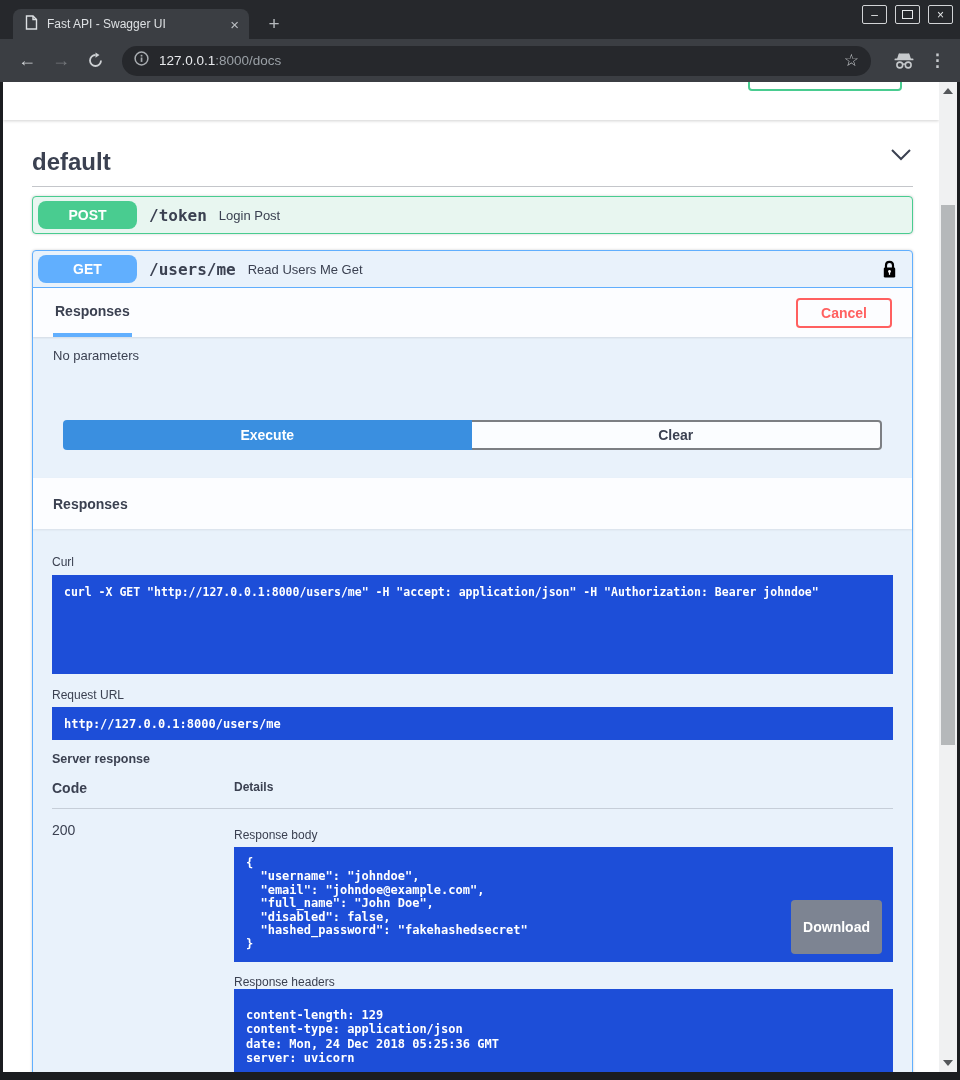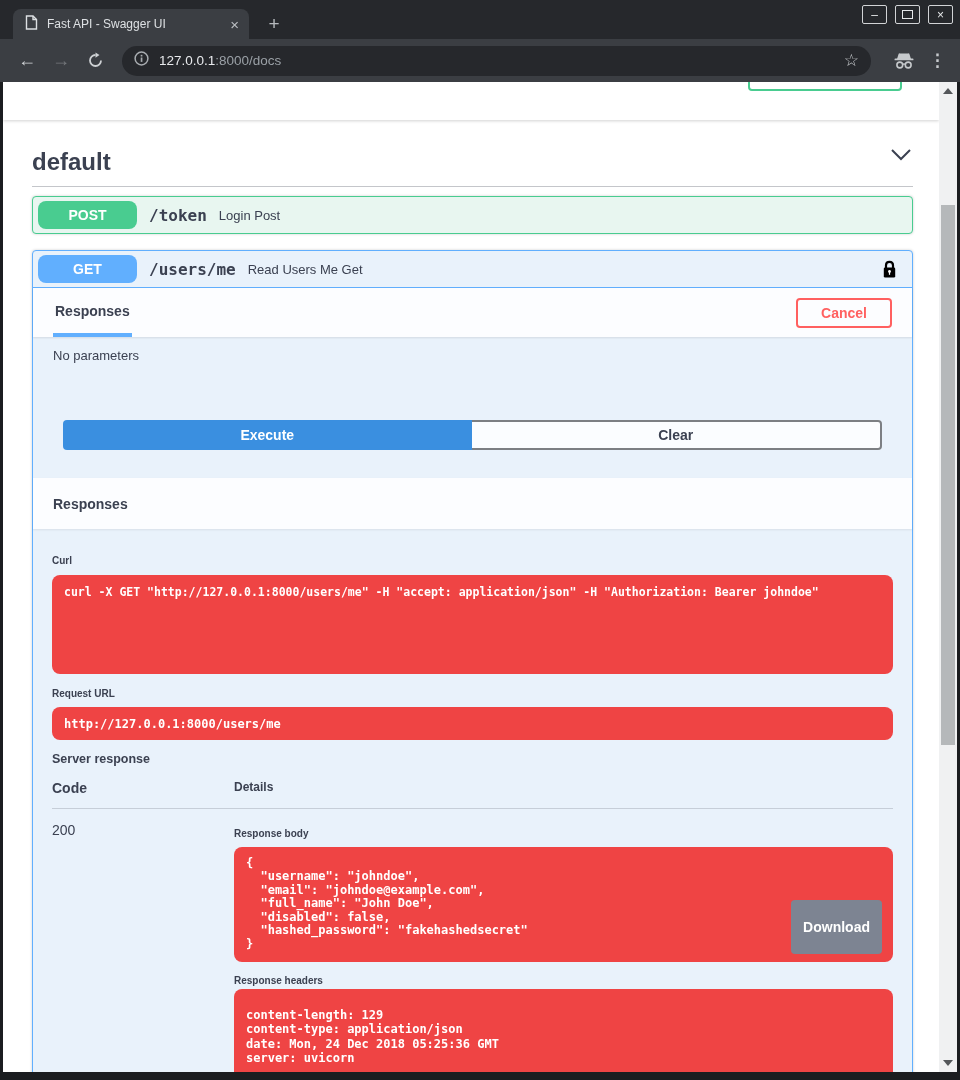--- a/index.html
+++ b/index.html
@@ -90,23 +90,23 @@
   .btn-clear{
     flex:1;background:#fbfdff;border:2px solid #7c7f83;border-left:none;color:#3b4151;
     font-weight:bold;font-size:14px;border-radius:0 4px 4px 0;display:flex;align-items:center;
     justify-content:center;box-sizing:border-box;
   }
   .responses-header{
     background:rgba(255,255,255,.85);height:51px;display:flex;align-items:center;padding:0 20px;
     font-weight:bold;font-size:14px;color:#3b4151;box-shadow:0 1px 2px rgba(0,0,0,.08);
   }
   .responses-body{padding:26px 19px 20px;}
-  .block-label{font-size:10px;font-weight:bold;color:#3b4151;height:14px;margin-bottom:6px;}
+  .block-label{font-size:12px;font-weight:normal;color:#3b4151;height:14px;margin-bottom:6px;}
   .codebox{
-    background:#ef4444;border-radius:8px;padding:10px 12px;box-sizing:border-box;
+    background:#1d4ed8;border-radius:0;padding:10px 12px;box-sizing:border-box;
     font-family:"DejaVu Sans Mono",monospace;font-weight:bold;font-size:12px;color:#fff;
   }
   .codebox pre{margin:0;font:inherit;white-space:pre;}
   .curl-box{height:99px;}
   .curl-box pre{font-size:11.5px;}
   .rq-label{margin-top:14px;margin-bottom:5px;}
   .url-box{height:33px;display:flex;align-items:flex-start;}
   .server-label{margin-top:12px;font-size:12.5px;height:14px;font-weight:bold;color:#3b4151;}
   .resp-table-head{display:flex;margin-top:14px;padding-bottom:12px;border-bottom:1px solid rgba(59,65,81,.2);}
   .col-code{width:182px;font-size:14px;font-weight:bold;color:#3b4151;flex:none;}

